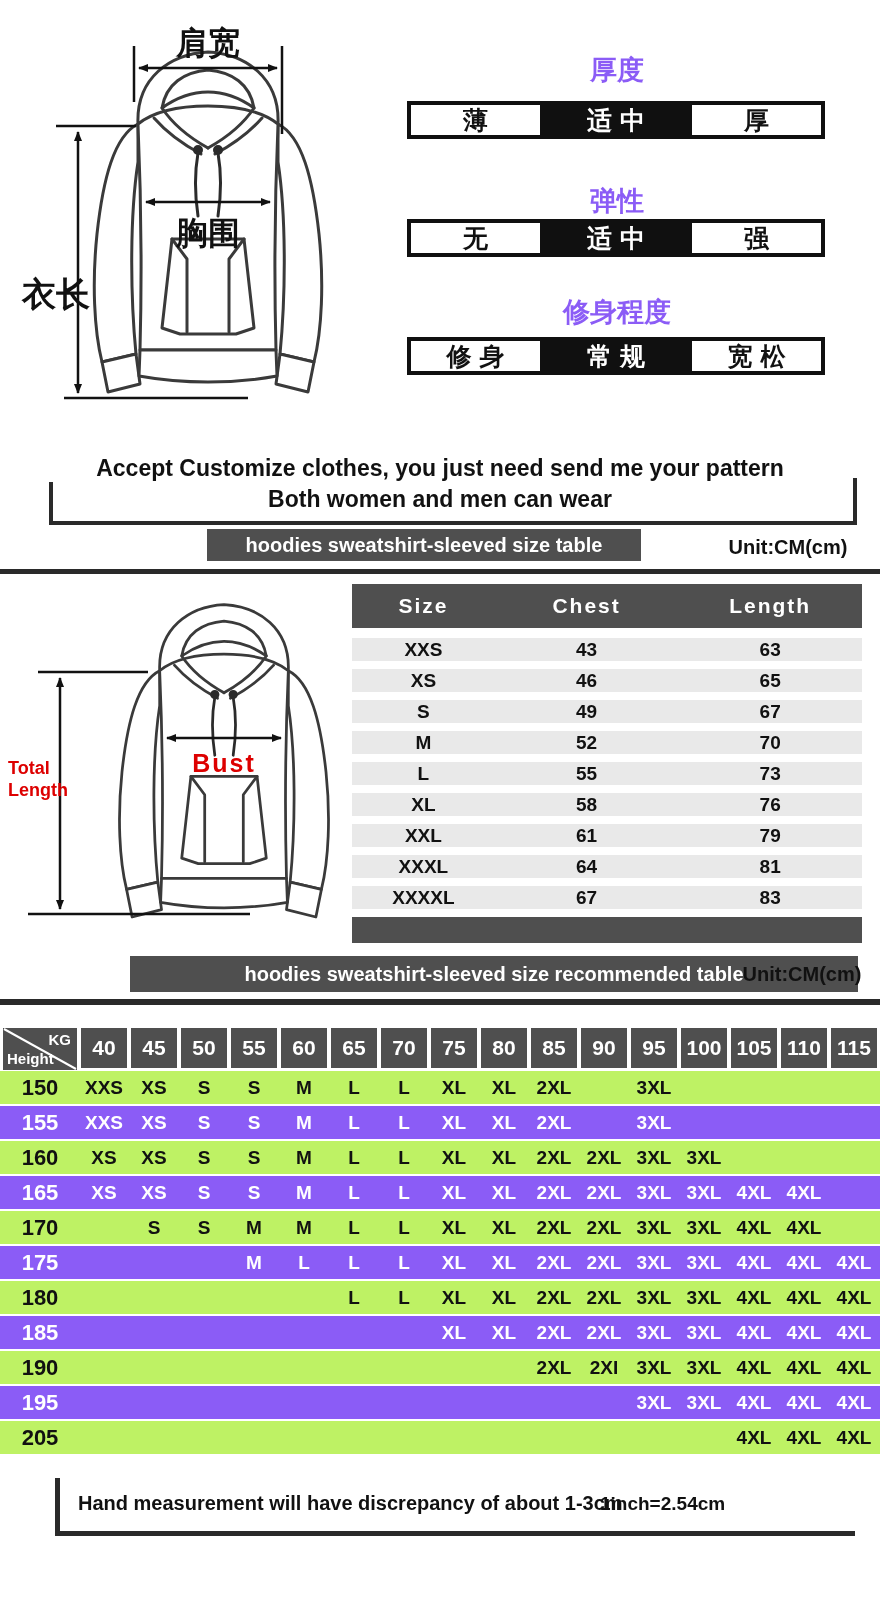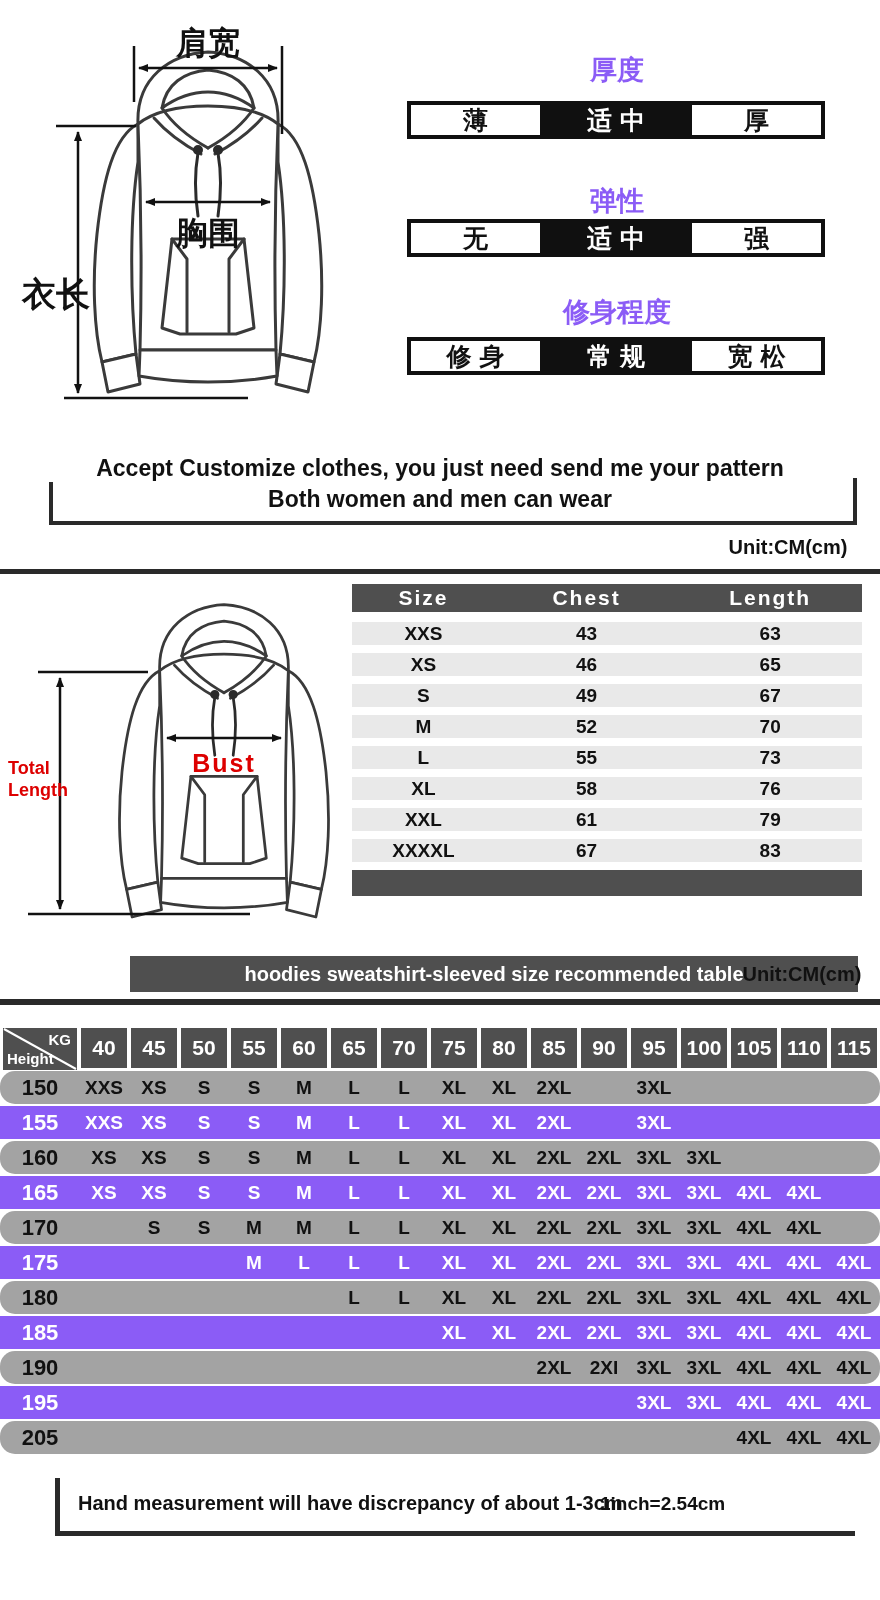--- a/index.html
+++ b/index.html
@@ -31,42 +31,42 @@
   .banner2{left:130px;top:956px;width:728px;height:36px;}
   .unit{position:absolute;font-weight:bold;font-size:20px;color:#111;text-align:center;width:160px;}
   .unit1{left:708px;top:536px;}
   .unit2{left:722px;top:963px;}
   .divider{position:absolute;left:0;width:880px;background:#2a2a2a;}
   .dv1{top:569px;height:5px;}
   .dv2{top:999px;height:6px;}
 
   
   .size-table{position:absolute;left:352px;top:584px;width:510px;}
-  .st-head{display:flex;background:#4f4f4f;color:#fff;font-weight:bold;font-size:21px;height:28px;
+  .st-head{display:flex;background:#4f4f4f;color:#fff;font-weight:bold;font-size:21px;height:44px;
            align-items:center;letter-spacing:2px;}
   .st-c0{width:28%;text-align:center;}
   .st-c1{width:36%;text-align:center;}
   .st-c2{width:36%;text-align:center;}
   .st-body{margin-top:10px;}
   .st-row{display:flex;background:#e9e9e9;height:23px;margin-bottom:8px;align-items:center;
           font-weight:bold;font-size:19px;}
   .st-foot{height:26px;background:#4f4f4f;}
 
   
   .matrix{position:absolute;left:0;top:1028px;width:880px;}
   .m-grid{display:grid;grid-template-columns:74px repeat(16,46px);column-gap:4px;padding:0 3px;}
   .m-head{height:40px;margin-bottom:3px;}
   .corner{position:relative;background:#4f4f4f;color:#fff;height:42px;}
   .corner .kg{position:absolute;top:3px;right:6px;font-size:15px;font-weight:bold;}
   .corner .hgt{position:absolute;bottom:3px;left:4px;font-size:15px;font-weight:bold;}
   .corner svg{position:absolute;left:0;top:0;width:100%;height:100%;}
   .kg-box{background:#4f4f4f;color:#fff;font-weight:bold;font-size:21px;display:flex;
           align-items:center;justify-content:center;height:40px;}
   .m-row{height:33px;margin-bottom:2px;align-items:center;}
-  .m-light{background:#a3a3a3;color:#111;border-radius:15px;}
+  .m-light{background:#bef264;color:#111;}
   .m-dark{background:#8b5cf6;color:#fff;}
   .m-h{font-weight:bold;font-size:22px;text-align:center;}
   .m-c{font-weight:bold;font-size:19px;text-align:center;}
 
   
   .bn-left{left:55px;top:1478px;width:5px;height:58px;}
   .bn-bottom{left:55px;top:1531px;width:800px;height:5px;}
   .bn-text{position:absolute;left:78px;top:1492px;font-weight:bold;font-size:20px;}
   .bn-unit{position:absolute;left:600px;top:1493px;font-weight:bold;font-size:19px;}
 
@@ -149,20 +149,21 @@
       <div class="opt">宽松</div>
     </div>
   </div>
 
   <div class="cnote-line cl1">Accept Customize clothes, you just need send me your pattern</div>
   <div class="cnote-line cl2">Both women and men can wear</div>
   <div class="frame-bar fb-left"></div>
   <div class="frame-bar fb-bottom"></div>
   <div class="frame-bar fb-right"></div>
 
+  <div class="banner banner1">hoodies sweatshirt-sleeved size table</div>
   <div class="unit unit1">Unit:CM(cm)</div>
   <div class="divider dv1"></div>
 
   <svg class="abs" style="left:0;top:578px" width="350" height="356" viewBox="0 0 350 356">
     <use href="#hoodie" x="86" y="10" width="276" height="340"></use>
     <g stroke="#111" stroke-width="2.5" fill="none">
       <line x1="38" y1="94" x2="148" y2="94"></line>
       <line x1="28" y1="336" x2="250" y2="336"></line>
       <line x1="60" y1="100" x2="60" y2="331" marker-start="url(#arrS)" marker-end="url(#arrE)"></line>
       <line x1="167" y1="160" x2="281" y2="160" marker-start="url(#arrS)" marker-end="url(#arrE)"></line>
@@ -206,20 +207,25 @@
         </div>
         <div class="st-row">
           <div class="st-c0">XL</div>
           <div class="st-c1">58</div>
           <div class="st-c2">76</div>
         </div>
         <div class="st-row">
           <div class="st-c0">XXL</div>
           <div class="st-c1">61</div>
           <div class="st-c2">79</div>
+        </div>
+        <div class="st-row">
+          <div class="st-c0">XXXL</div>
+          <div class="st-c1">64</div>
+          <div class="st-c2">81</div>
         </div>
         <div class="st-row">
           <div class="st-c0">XXXXL</div>
           <div class="st-c1">67</div>
           <div class="st-c2">83</div>
         </div>
       </div>
     <div class="st-foot"></div>
   </div>
 

